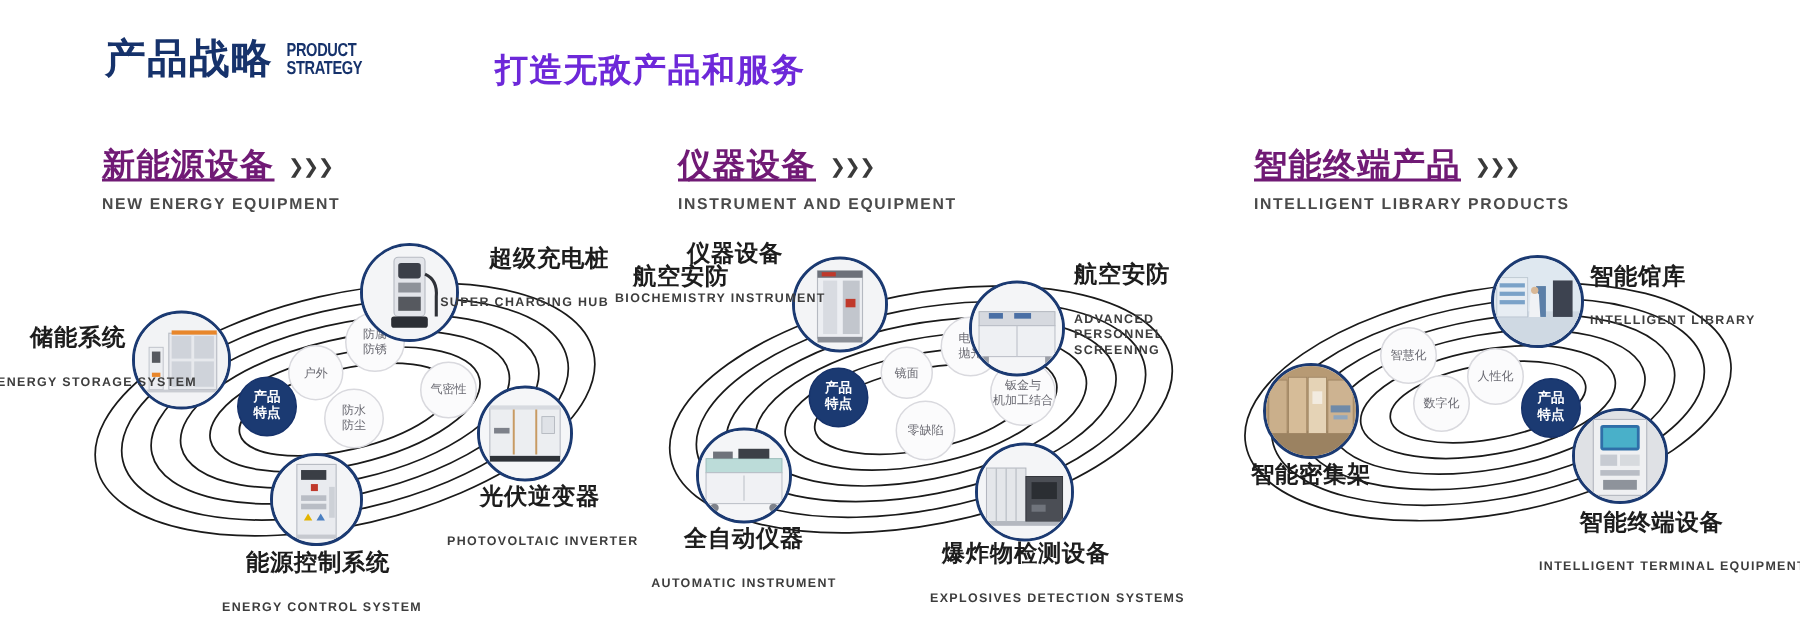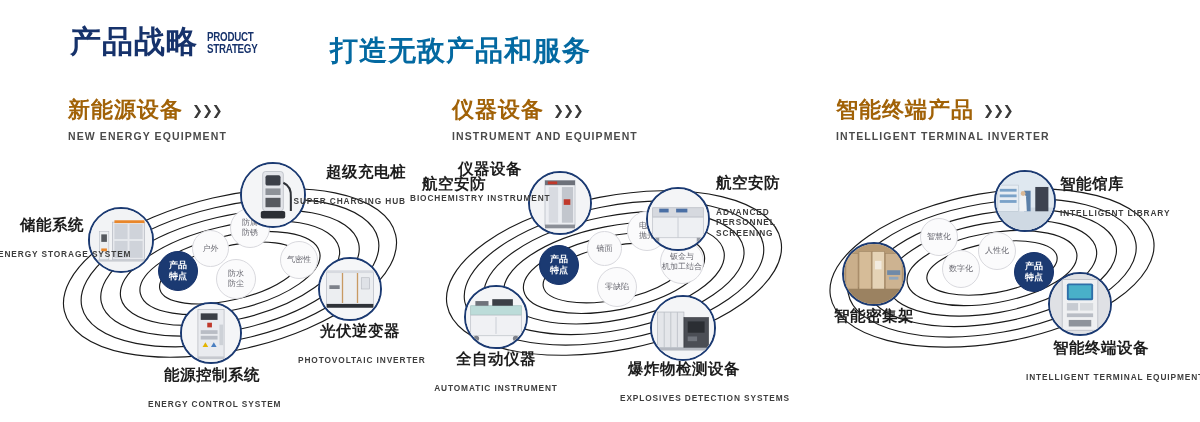--- a/index.html
+++ b/index.html
@@ -8,42 +8,43 @@
     background:#ffffff;
     font-family:"Liberation Sans","DejaVu Sans",sans-serif;
     overflow:hidden;
     position:relative;
   }
   .root{position:relative;width:1200px;height:422px;}
 
   
   .hdr{position:absolute;left:70px;top:26px;display:flex;align-items:flex-end;}
   .hdr-cn{
-    font-size:31px;font-weight:bold;color:#16326b;letter-spacing:1px;
+    font-size:27px;font-weight:bold;color:#16326b;letter-spacing:1px;
     line-height:1;font-family:Liberation Sans, sans-serif;text-align:center;
   }
   .hdr-en{
     margin-left:9px;margin-bottom:1px;
     color:#16326b;font-weight:bold;line-height:0.95;
     font-size:12.5px;letter-spacing:-0.3px;
     transform:scaleX(0.78);transform-origin:left bottom;
     font-family:"Liberation Sans",sans-serif;
   }
   .hdr-sub{
     position:absolute;left:330px;top:32px;
-    font-size:28px;font-weight:bold;color:#0369a1;letter-spacing:1px;
+    font-size:22px;font-weight:bold;color:#6d28d9;letter-spacing:1px;
     font-family:"DejaVu Sans",sans-serif;
   }
 
   
   .sect{position:absolute;}
   .sect .row{display:flex;align-items:center;}
   .sect .cn{
-    font-size:22px;font-weight:bold;color:#a16207;letter-spacing:1px;
+    font-size:22px;font-weight:bold;color:#701a75;letter-spacing:1px;
     font-family:"DejaVu Sans",sans-serif;
+    text-decoration:underline;
   }
   .chev{margin-left:9px;display:flex;align-items:center;color:#3a3a3a;}
   .chev span{font-size:13px;line-height:1;margin-right:-1px;font-weight:bold;}
   .sect .en{
     margin-top:5px;font-size:10.5px;color:#4a4a4a;letter-spacing:1.1px;font-weight:bold;
     font-family:"Liberation Sans",sans-serif;
   }
 
   
   .cluster{position:absolute;}
@@ -124,21 +125,21 @@
 
   <div class="sect" style="left:836px;top:95px;">
     <div class="row">
       <div class="cn">智能终端产品</div>
       <div class="chev">
           <span>❯</span>
           <span>❯</span>
           <span>❯</span>
         </div>
     </div>
-    <div class="en">INTELLIGENT TERMINAL INVERTER</div>
+    <div class="en">INTELLIGENT LIBRARY PRODUCTS</div>
   </div>
 
   <div class="cluster" style="left:40px;top:155px;width:380px;height:230px;">
 
     <svg class="rings" width="380" height="230" viewBox="0 0 380 230">
       <g fill="none" stroke="#1a1a1a" stroke-width="1.15" transform="rotate(-13 190 118)">
         <ellipse cx="190" cy="118" rx="72" ry="27"></ellipse>
         <ellipse cx="190" cy="118" rx="92" ry="37"></ellipse>
         <ellipse cx="190" cy="118" rx="112" ry="47"></ellipse>
         <ellipse cx="190" cy="118" rx="132" ry="57"></ellipse>

